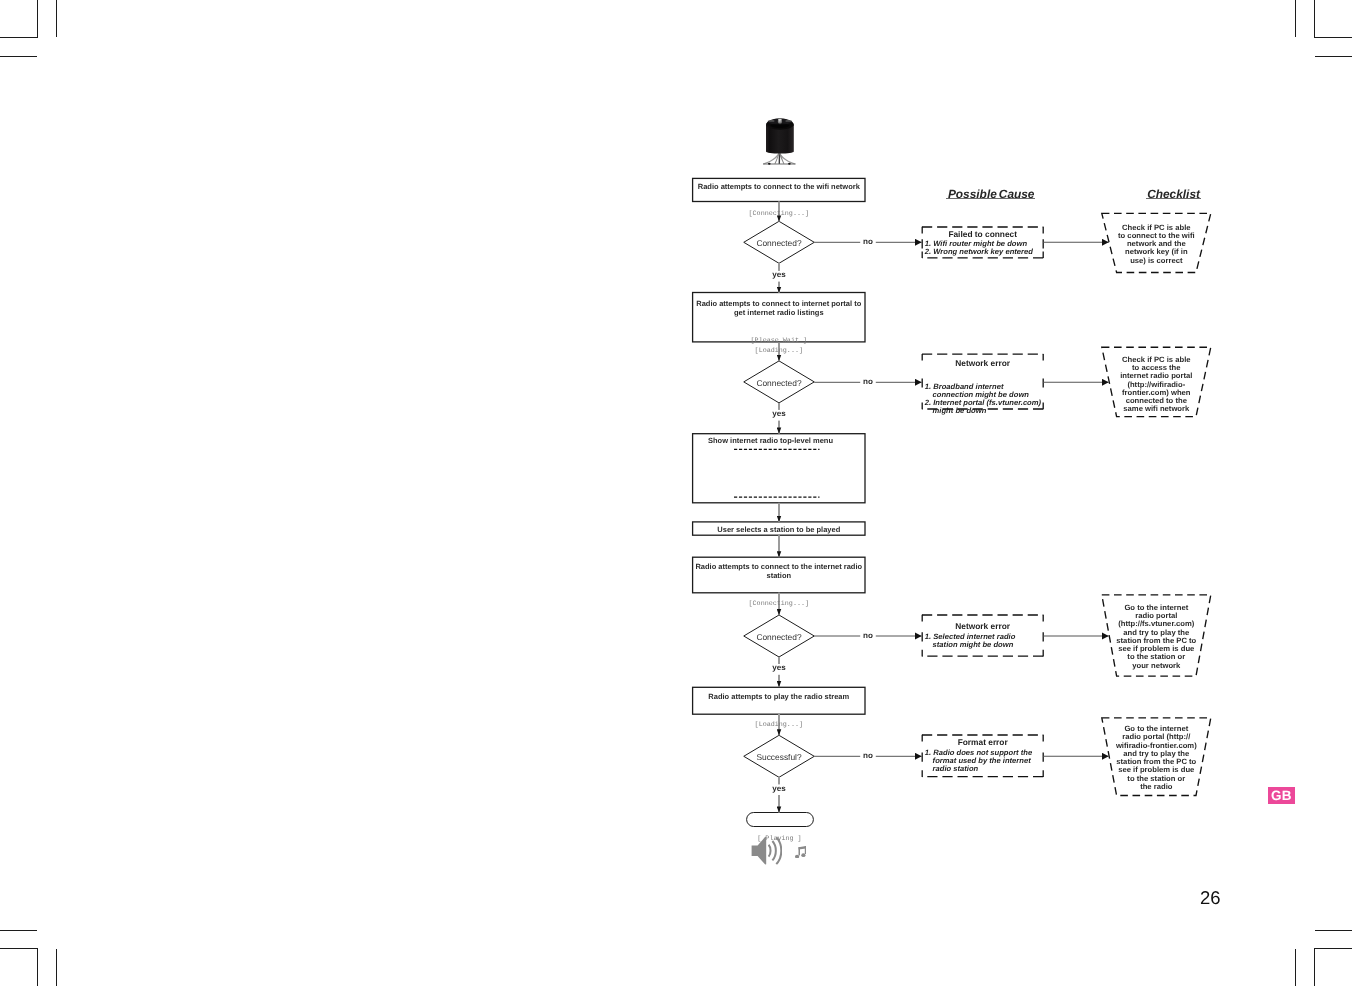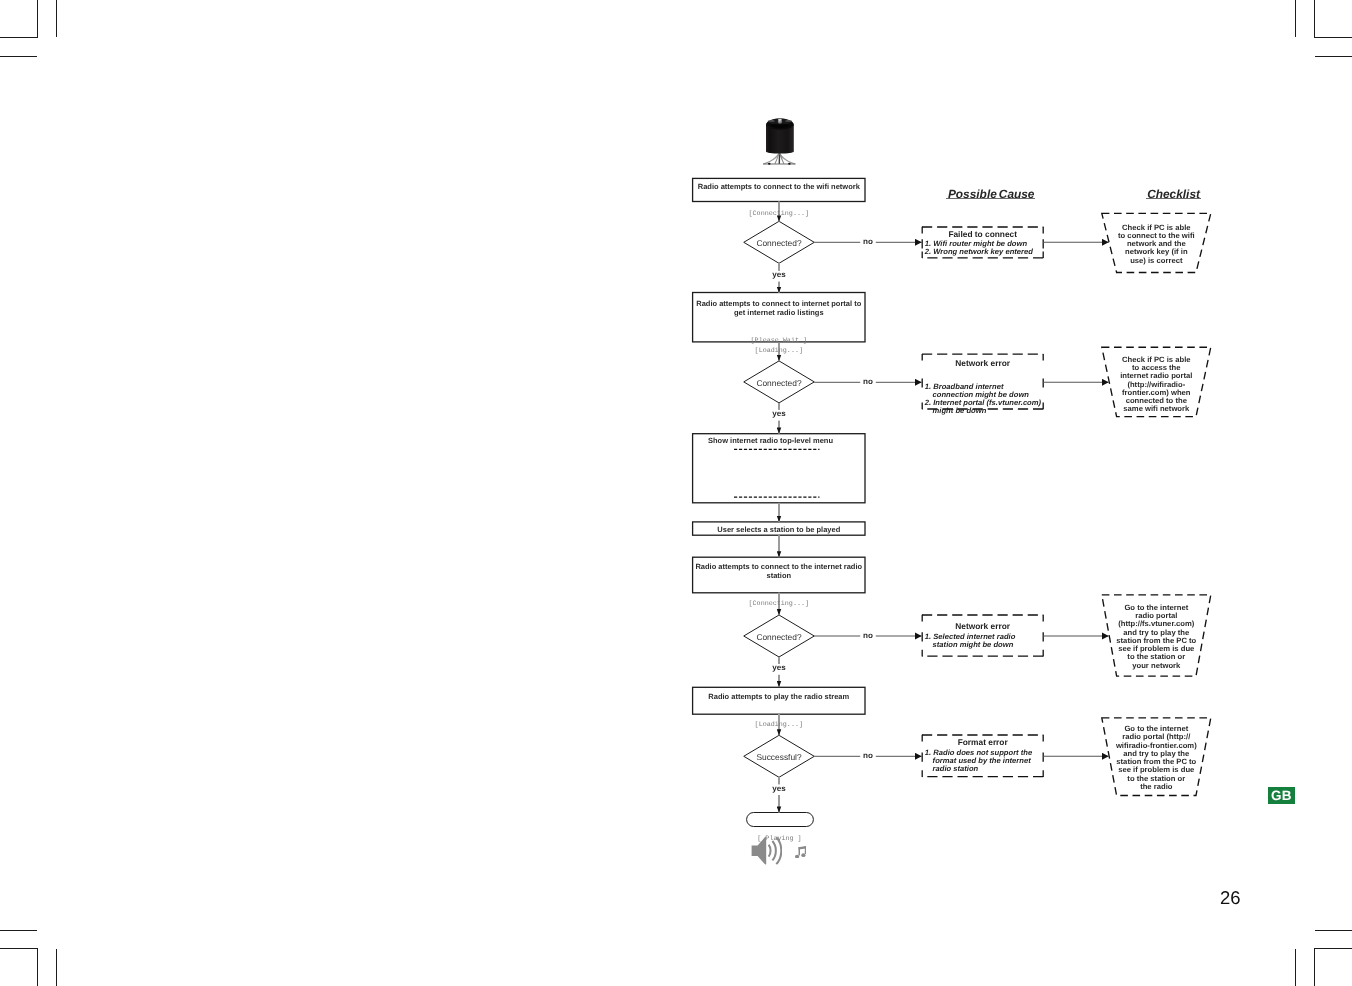--- a/index.html
+++ b/index.html
@@ -9,23 +9,23 @@
        -webkit-font-smoothing:antialiased;text-rendering:geometricPrecision;}
   #page{position:relative;width:1352px;height:986px;background:#fff;}
 
   
   .cmark{position:absolute;background:#1c1c1c;}
 
   #title{position:absolute;left:130px;top:112.5px;font-size:21.15px;
          font-weight:bold;color:#67676a;white-space:nowrap;letter-spacing:-0.05px;}
 
   #pageno{position:absolute;left:1200px;top:887px;font-size:18.5px;color:#111;
-          font-family:"Liberation Sans",sans-serif;margin-left:20px;}
-
-  #gb{position:absolute;left:1268px;top:787px;width:27px;height:17px;background:#15803d;
+          font-family:"Liberation Sans",sans-serif;}
+
+  #gb{position:absolute;left:1268px;top:787px;width:27px;height:17px;background:#ec4899;
       color:#fff;font-size:13.5px;font-weight:bold;text-align:center;line-height:17px;
       letter-spacing:0.3px;}
 
   #chart{position:absolute;left:0;top:0;width:1352px;height:986px;}
   .lbl{position:absolute;text-align:center;box-sizing:border-box;}
   .t-sans{font-size:7.5px;line-height:9.63px;font-weight:700;color:#2b2b2b;}
   .t-mono{font-family:"Liberation Mono",monospace;font-size:6.72px;line-height:9.63px;margin-top:19px;
           color:#7b7b7b;font-weight:400;letter-spacing:0px;}
   .t-menu{font-family:"Liberation Mono",monospace;font-size:7.62px;line-height:9.63px;
           color:#6f6f6f;font-weight:400;}

